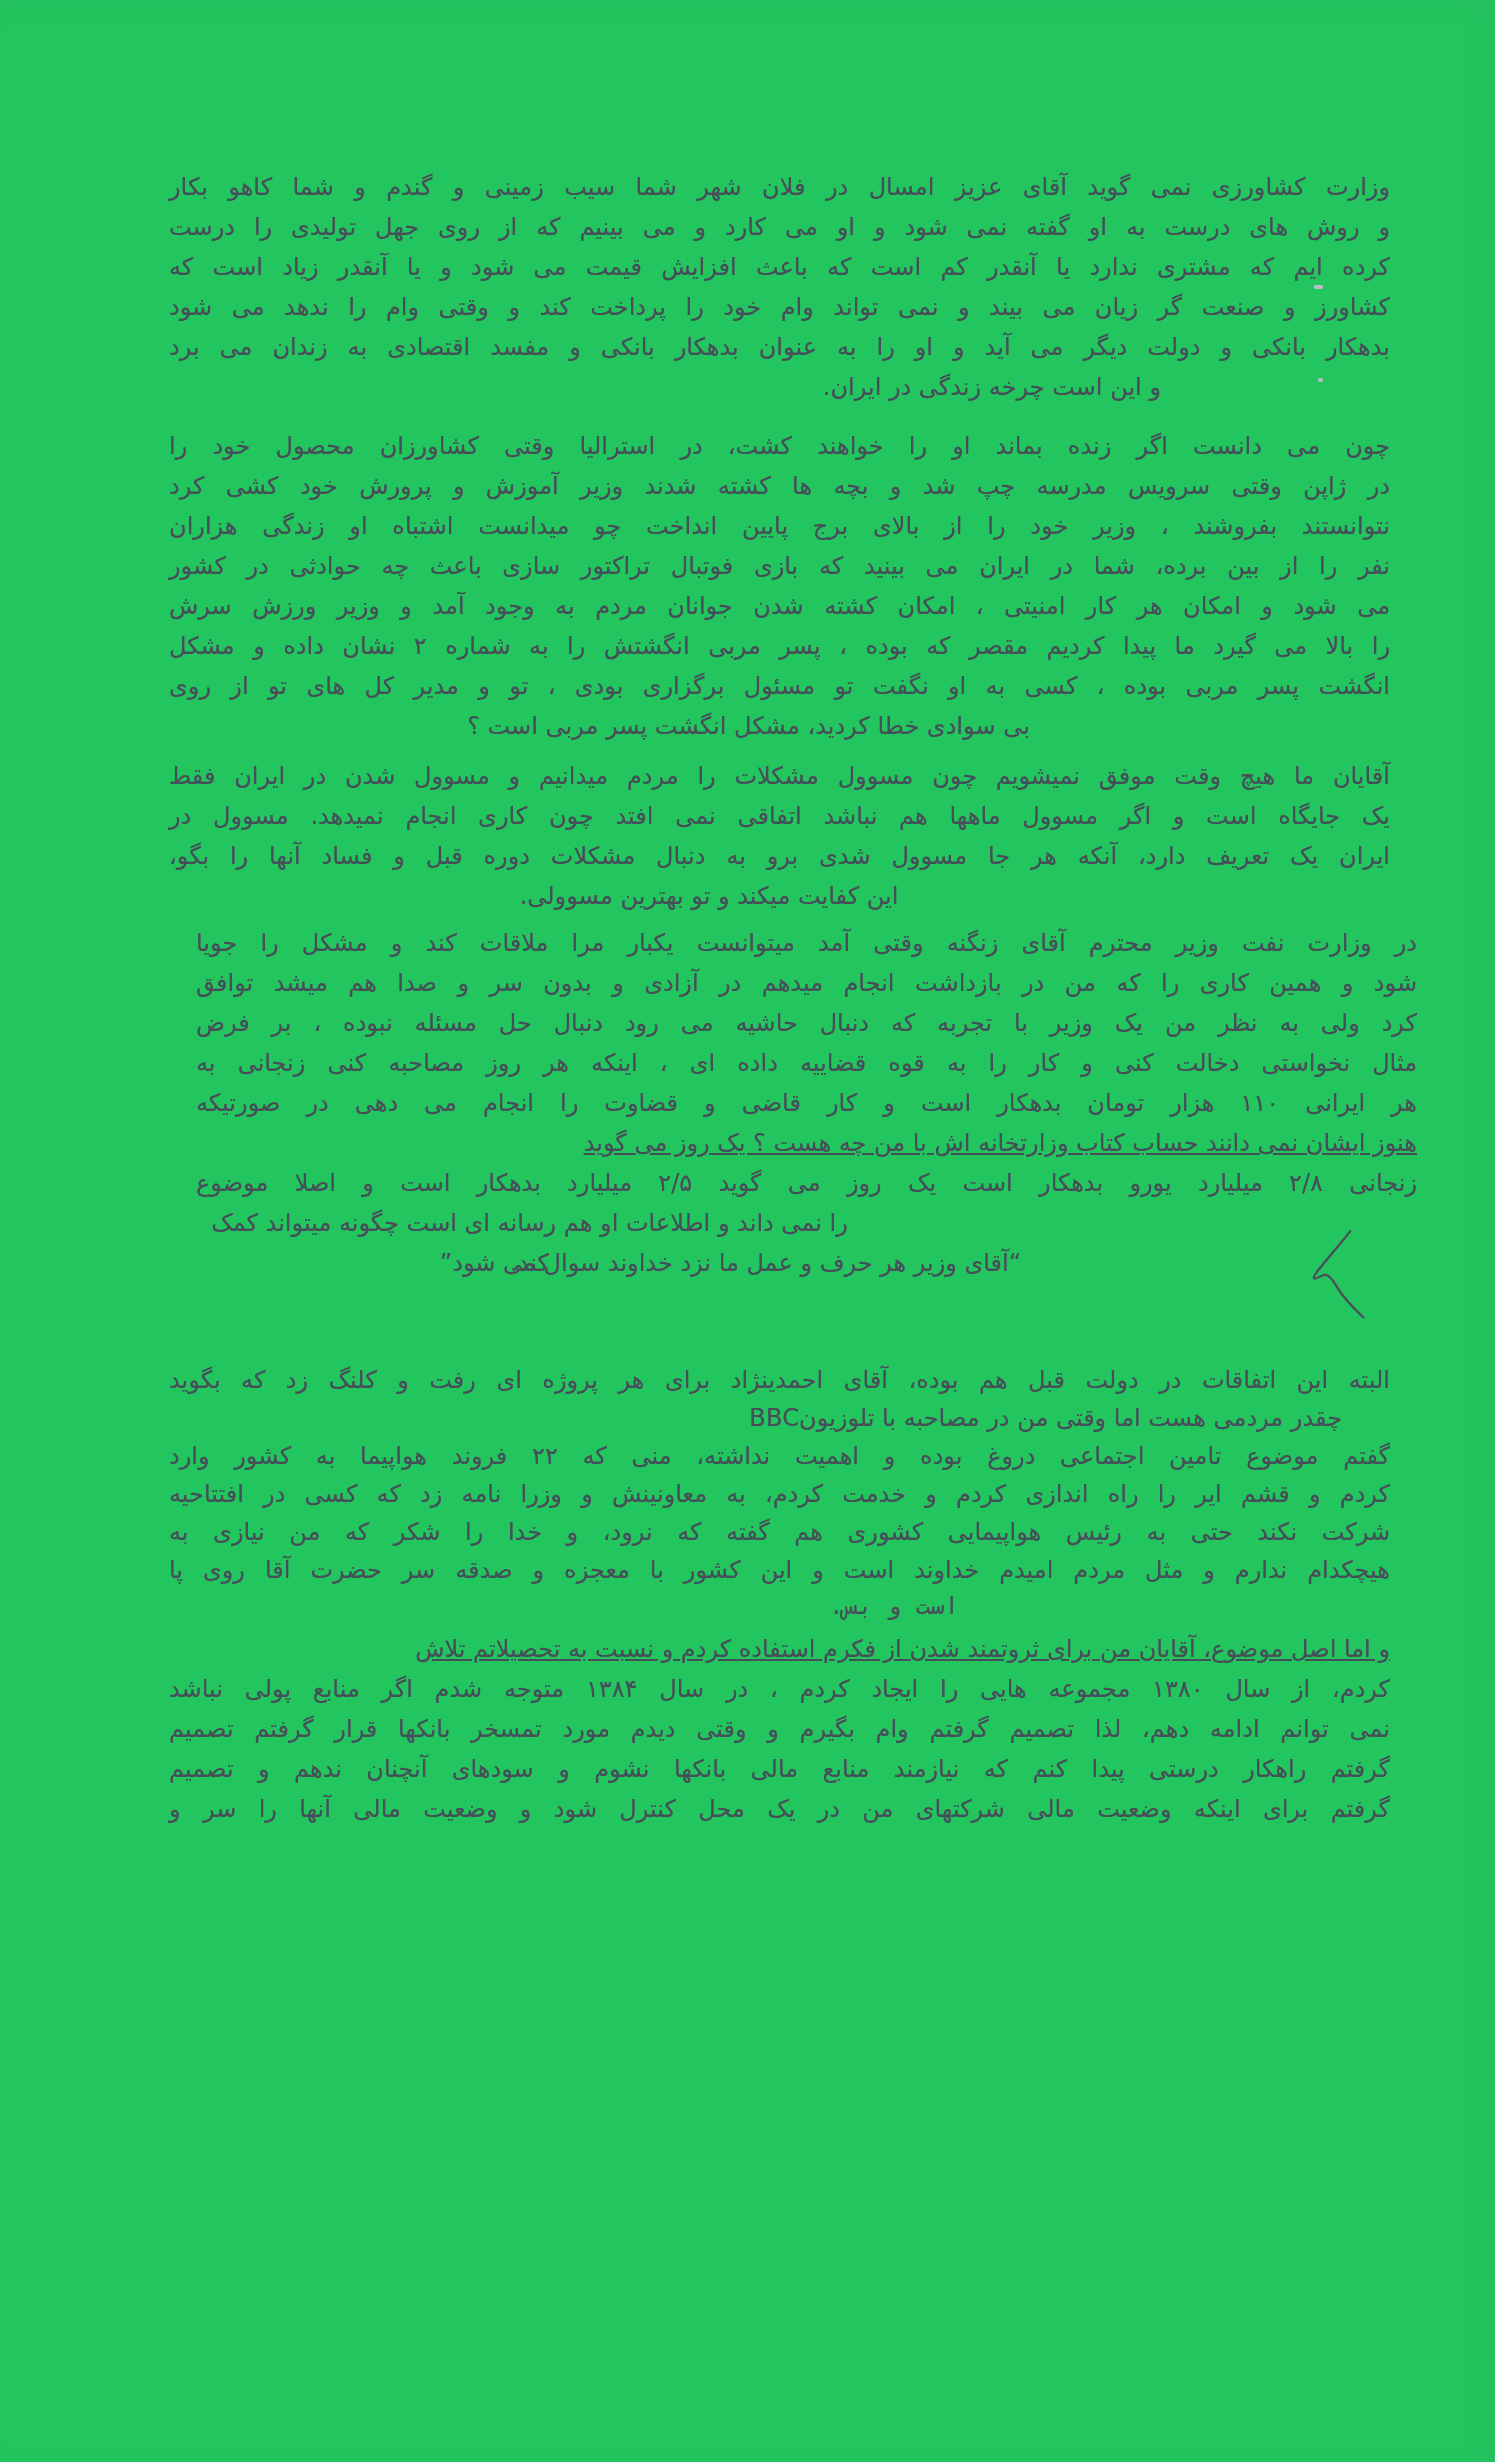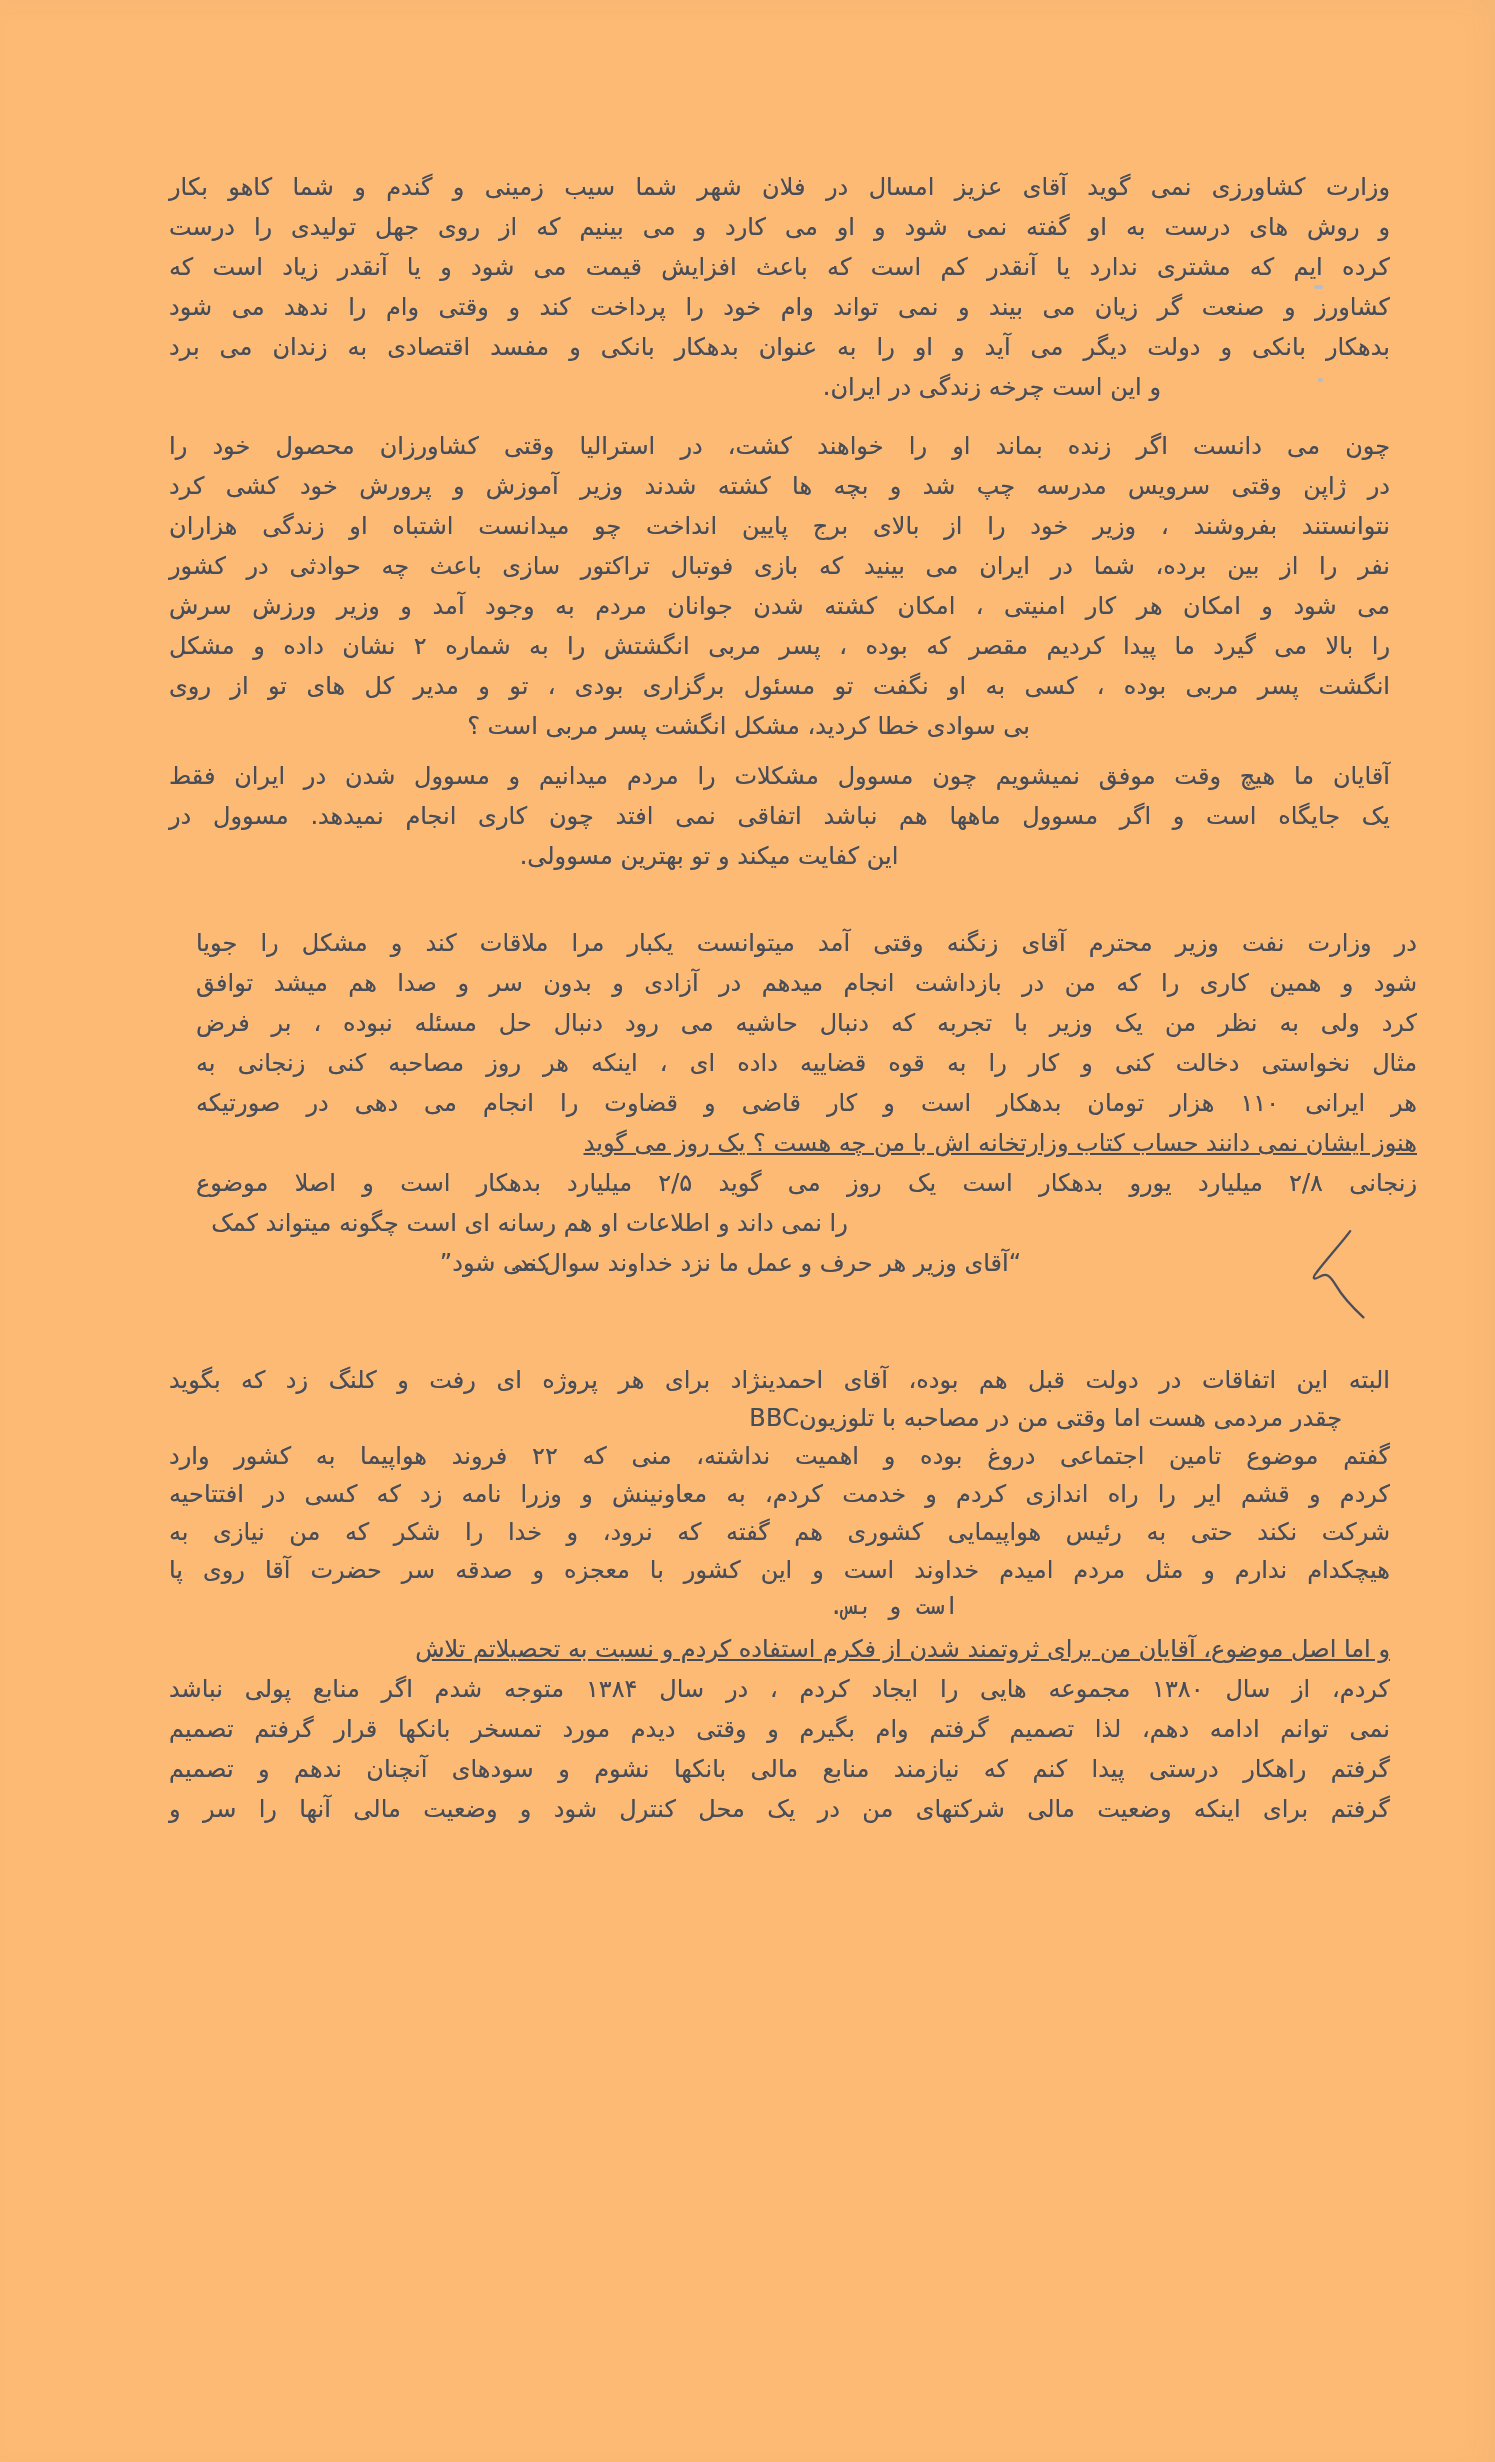--- a/index.html
+++ b/index.html
@@ -1,19 +1,19 @@
 <!DOCTYPE html>
 <html lang="fa" style="font-size:14px"><head>
 <meta charset="utf-8">
 <style>
   html,body{margin:0;padding:0;background:#ffffff;}
   .sheet{
     position:relative;
     width:1495px;height:2462px;
-    background:#fdba74;
+    background:#22c55e;
     overflow:hidden;
     font-family:"DejaVu Sans",sans-serif;
     color:#474d59;
     box-shadow:inset -12.3px 5.3px 23px rgba(120,120,125,0.05);
   }
   .para{
     position:absolute;
     left:169px;
     width:1221px;
     direction:rtl;
@@ -71,20 +71,21 @@
     <div class="ln j">نفر را از بین برده، شما در ایران می بینید که بازی فوتبال تراکتور سازی باعث چه حوادثی در کشور</div>
     <div class="ln j">می شود و امکان هر کار امنیتی ، امکان کشته شدن جوانان مردم به وجود آمد و وزیر ورزش سرش</div>
     <div class="ln j">را بالا می گیرد ما پیدا کردیم مقصر که بوده ، پسر مربی انگشتش را به شماره ۲ نشان داده و مشکل</div>
     <div class="ln j">انگشت پسر مربی بوده ، کسی به او نگفت تو مسئول برگزاری بودی ، تو و مدیر کل های تو از روی</div>
     <div class="ln e2">بی سوادی خطا کردید، مشکل انگشت پسر مربی است ؟</div>
   </div>
 
   <div class="para p3">
     <div class="ln j">آقایان ما هیچ وقت موفق نمیشویم چون مسوول مشکلات را مردم میدانیم و مسوول شدن در ایران فقط</div>
     <div class="ln j">یک جایگاه است و اگر مسوول ماهها هم نباشد اتفاقی نمی افتد چون کاری انجام نمیدهد. مسوول در</div>
+    <div class="ln j">ایران یک تعریف دارد، آنکه هر جا مسوول شدی برو به دنبال مشکلات دوره قبل و فساد آنها را بگو،</div>
     <div class="ln e3">این کفایت میکند و تو بهترین مسوولی.</div>
   </div>
 
   <div class="para p4">
     <div class="ln j">در وزارت نفت وزیر محترم آقای زنگنه وقتی آمد میتوانست یکبار مرا ملاقات کند و مشکل را جویا</div>
     <div class="ln j">شود و همین کاری را که من در بازداشت انجام میدهم در آزادی و بدون سر و صدا هم میشد توافق</div>
     <div class="ln j">کرد ولی به نظر من یک وزیر با تجربه که دنبال حاشیه می رود دنبال حل مسئله نبوده ، بر فرض</div>
     <div class="ln j">مثال نخواستی دخالت کنی و کار را به قوه قضاییه داده ای ، اینکه هر روز مصاحبه کنی زنجانی به</div>
     <div class="ln j">هر ایرانی ۱۱۰ هزار تومان بدهکار است و کار قاضی و قضاوت را انجام می دهی در صورتیکه</div>
     <div class="ln r">هنوز ایشان نمی دانند حساب کتاب وزارتخانه اش با من چه هست ؟ یک روز می گوید</div>

